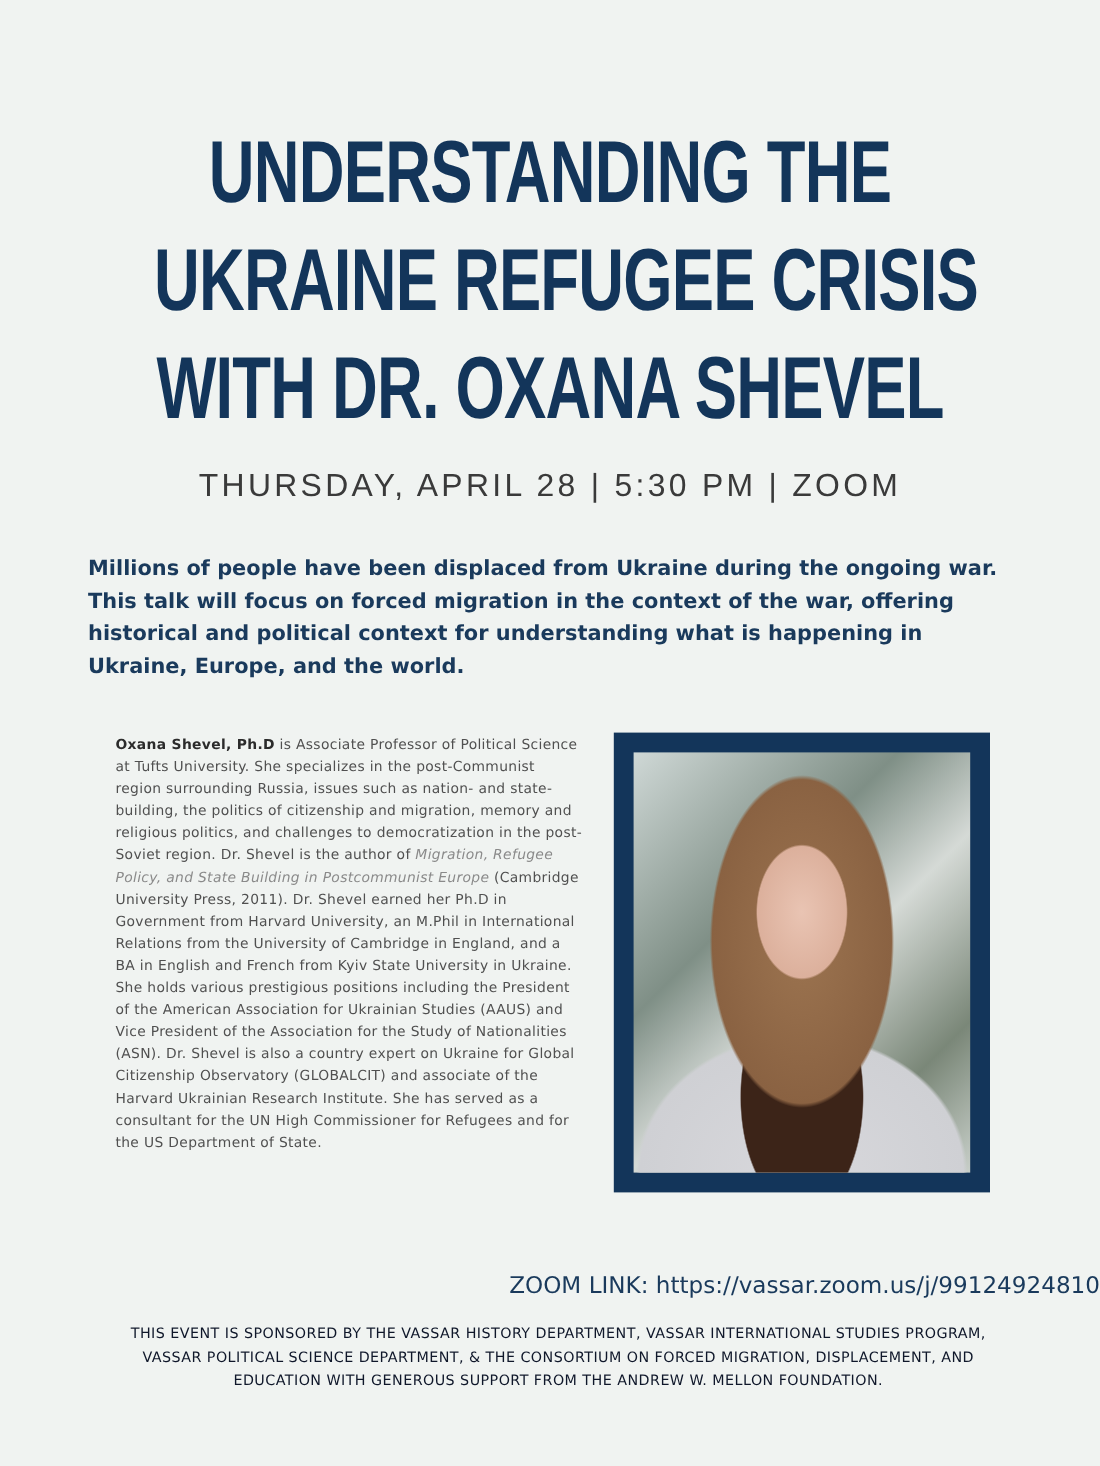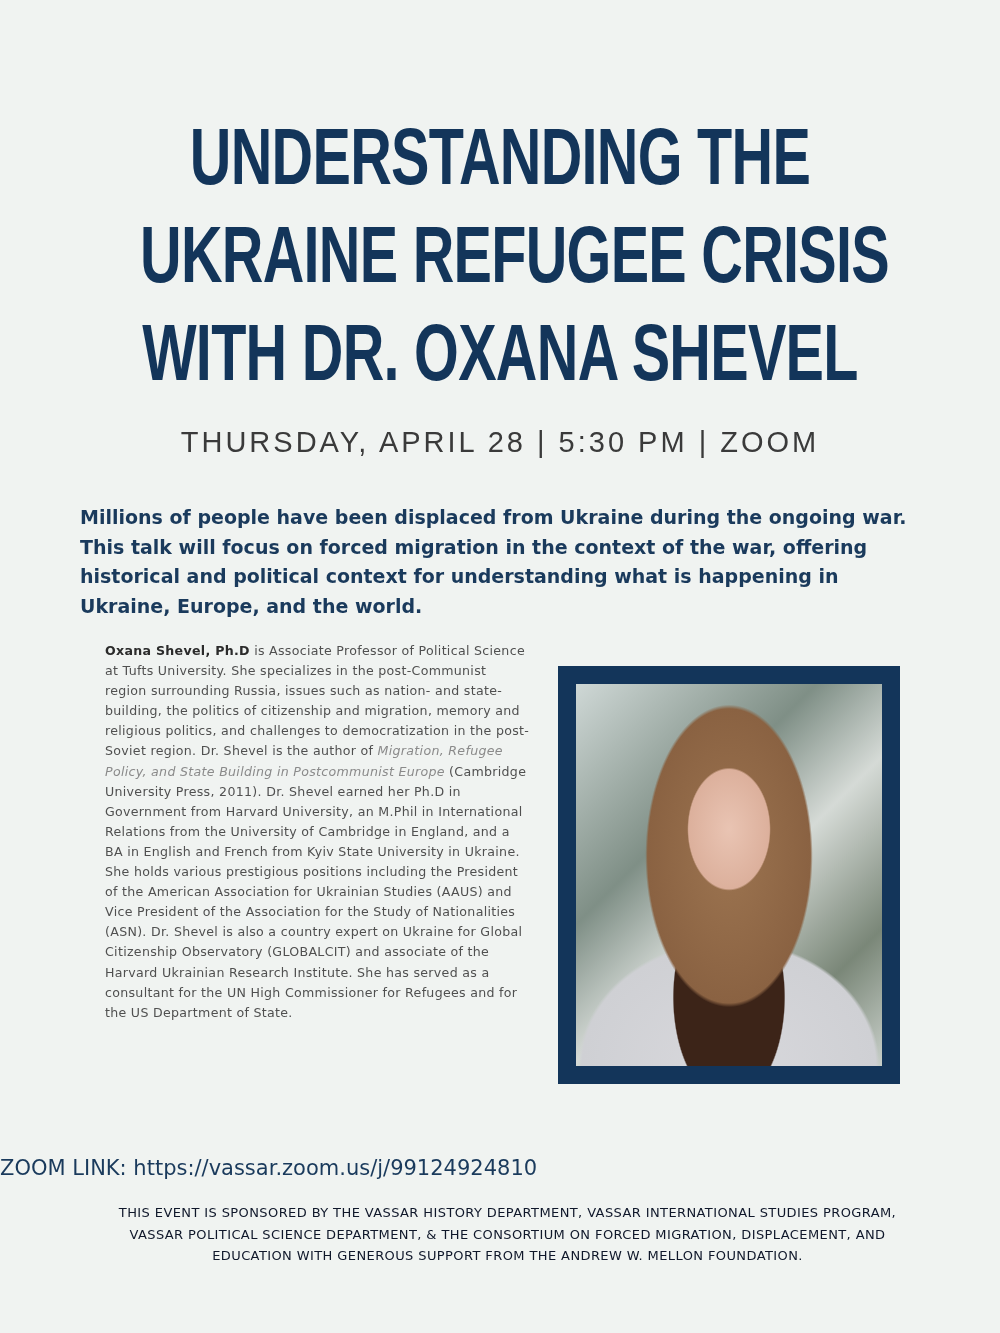--- a/index.html
+++ b/index.html
@@ -36,21 +36,21 @@
     .summary {
       position: absolute; left: 80px; top: 503px; width: 840px;
       text-align: left;
       color: #1a3a5c;
       font-family: "DejaVu Sans", sans-serif;
       font-weight: bold;
       font-size: 19px;
       line-height: 29.5px;
     }
     .bio {
-      position: absolute; left: 105px; top: 641px; width: 425px;
+      position: absolute; left: 105px; top: 667px; width: 425px;
       color: #505050;
       font-family: "DejaVu Sans", sans-serif;
       font-size: 12.6px;
       line-height: 20.1px;
       letter-spacing: 0.3px;
     }
     .bio b { color: #2b2b2b; }
     .bio i { color: #8a8a8a; }
     .photo-frame {
       position: absolute; left: 558px; top: 666px;
@@ -65,21 +65,21 @@
         radial-gradient(ellipse 22% 26% at 50% 38%, #e9c4b3 0%, #dcb09c 60%, transparent 62%),
         radial-gradient(ellipse 38% 55% at 50% 45%, #9c7450 0%, #8a6242 70%, transparent 72%),
         radial-gradient(ellipse 20% 30% at 50% 82%, #3c2418 0%, #3c2418 90%, transparent 92%),
         radial-gradient(ellipse 60% 40% at 50% 100%, #d8d8dc 0%, #cfd0d4 80%, transparent 82%),
         linear-gradient(135deg, #cfd8d6 0%, #7f8f86 35%, #d5dad6 55%, #7a8778 80%, #c8cfc9 100%);
       position: relative;
       overflow: hidden;
     }
     .zoom-link {
       position: absolute; left: 0; top: 1153px; width: 1000px;
-      text-align: left;
+      text-align: right;
       color: #1a3a5c;
       font-family: "DejaVu Sans", sans-serif;
       font-size: 21px;
       line-height: 30px;
     }
     .sponsors {
       position: absolute; left: 95px; top: 1202px; width: 825px;
       text-align: center;
       color: #0f172a;
       font-family: "DejaVu Sans", sans-serif;

